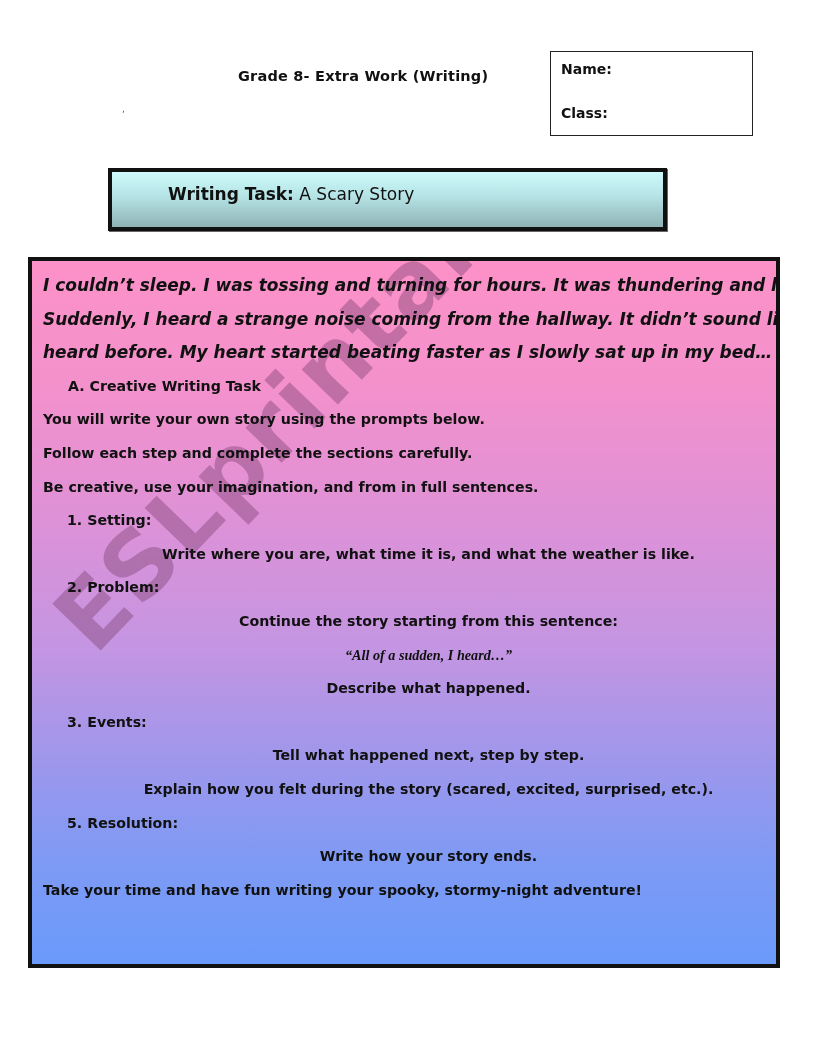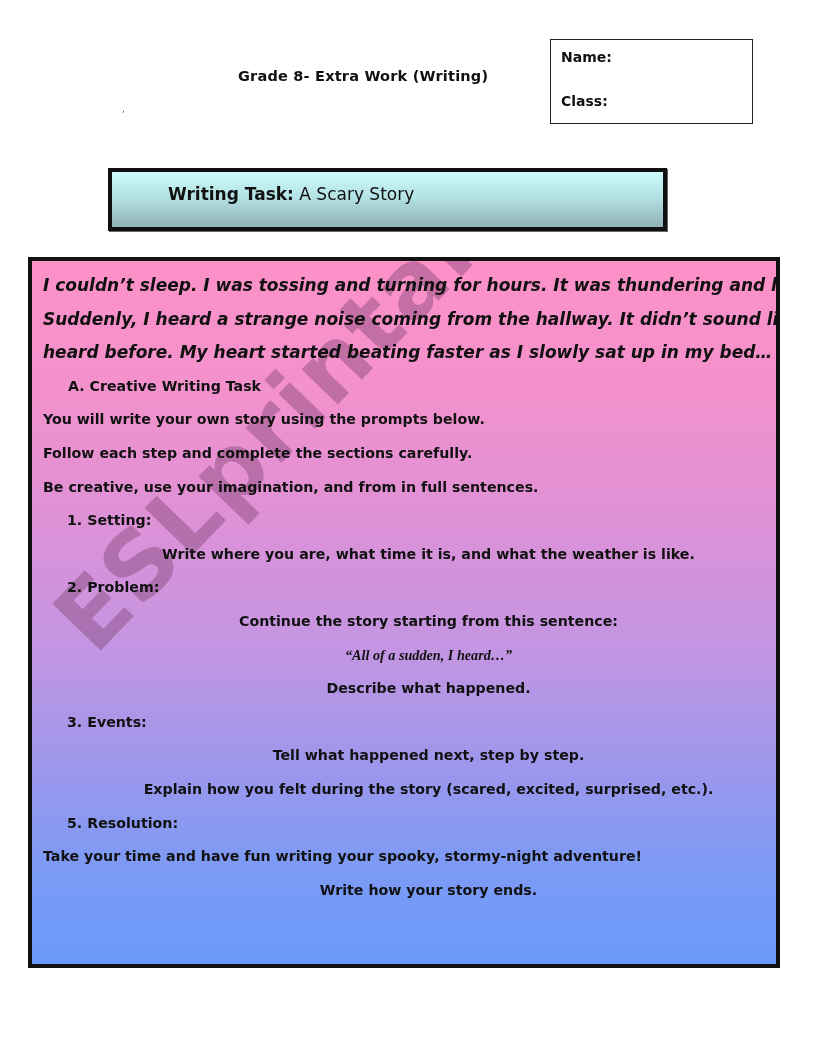--- a/index.html
+++ b/index.html
@@ -26,21 +26,21 @@
     .stray-mark {
       position: absolute;
       left: 122px;
       top: 104px;
       font-size: 9px;
       color: #555;
     }
     .name-box {
       position: absolute;
       left: 550px;
-      top: 39px;
+      top: 51px;
       width: 203px;
       height: 85px;
       border: 1.5px solid #222;
       box-sizing: border-box;
     }
     .name-box .field {
       position: absolute;
       left: 10px;
       font-size: 14px;
       font-weight: bold;
@@ -146,17 +146,17 @@
     <div class="line bold item-body">Continue the story starting from this sentence:</div>
     <div class="line bold item-body italic">“All of a sudden, I heard…”</div>
     <div class="line bold item-body">Describe what happened.</div>
 
     <div class="line bold item-head">3. Events:</div>
     <div class="line bold item-body">Tell what happened next, step by step.</div>
 
     <div class="line bold item-body">Explain how you felt during the story (scared, excited, surprised, etc.).</div>
 
     <div class="line bold item-head">5. Resolution:</div>
+    <div class="line bold item-body">Write how your story ends.</div>
+
     <div class="line bold">Take your time and have fun writing your spooky, stormy-night adventure!</div>
-
-    <div class="line bold item-body">Write how your story ends.</div>
   </div>
 </div>
 
 </body></html>

